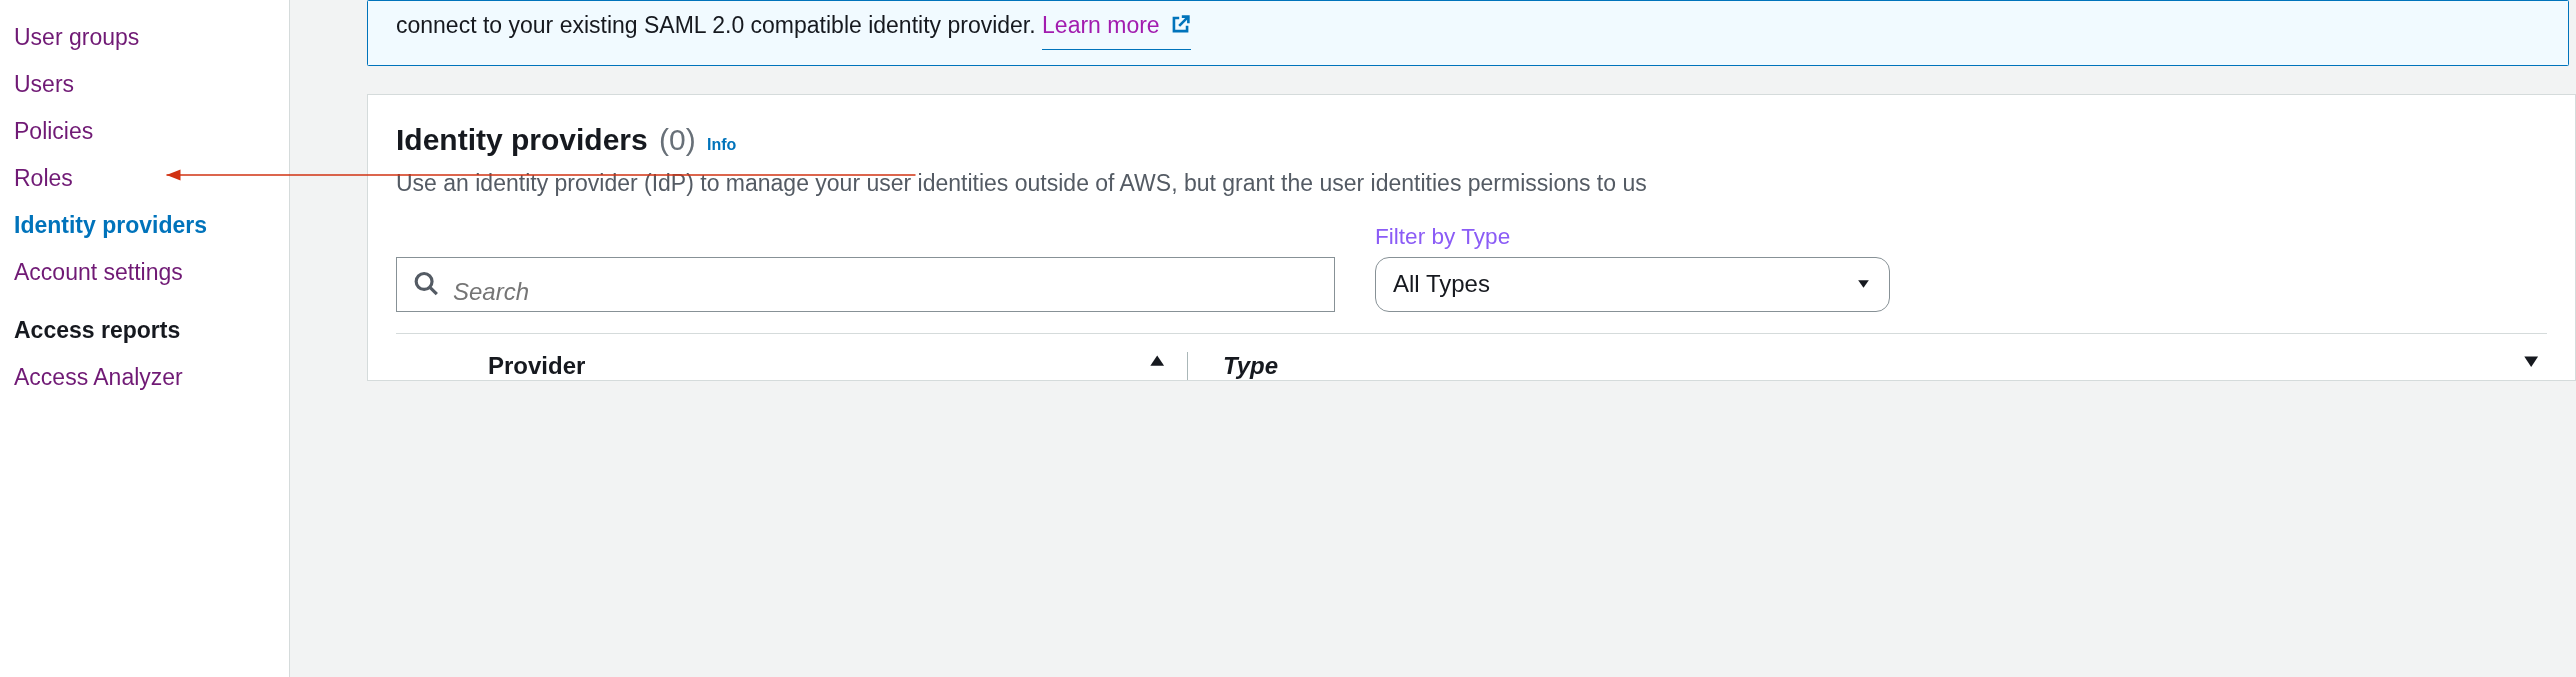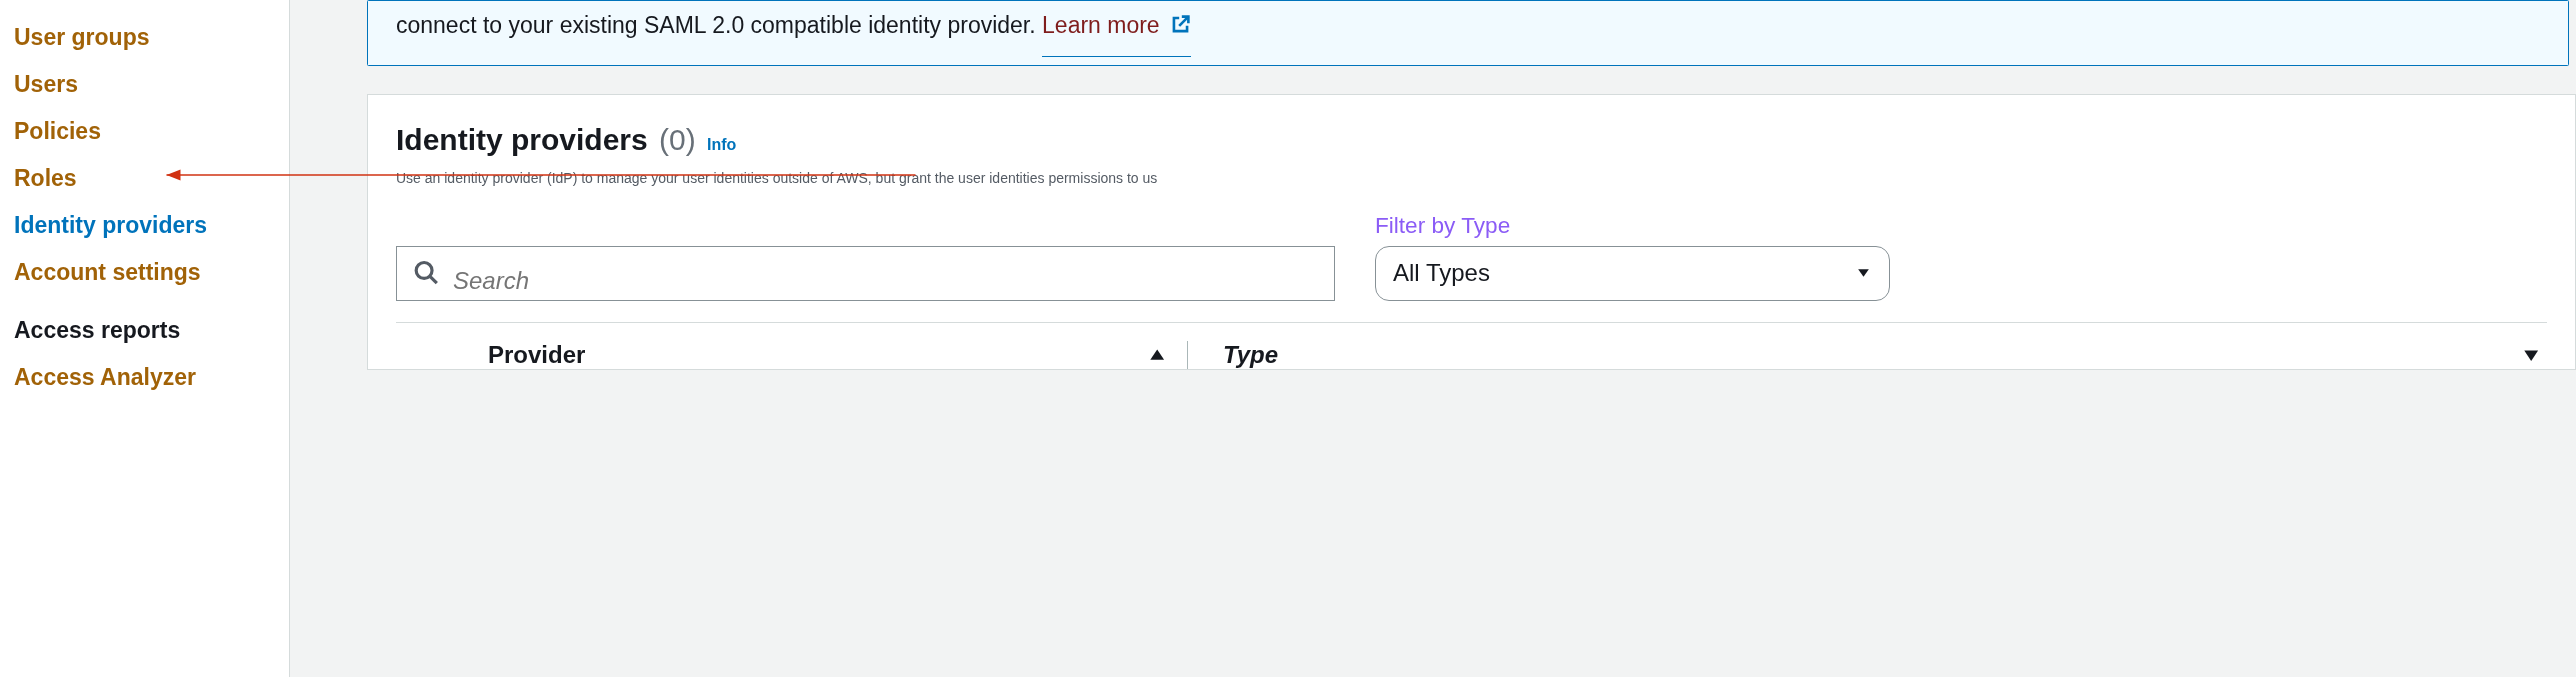--- a/index.html
+++ b/index.html
@@ -17,24 +17,24 @@
     }
     .sidebar {
       width: 290px;
       background: #ffffff;
       padding: 14px 0 0 14px;
       border-right: 0.7px solid #d5dbdb;
       flex-shrink: 0;
     }
     .sidebar-item {
       font-size: 23px;
-      color: #a16207;
+      color: #701a75;
       padding: 10px 0;
       cursor: pointer;
-      font-weight: 700;
+      font-weight: 400;
     }
     .sidebar-item.active {
       color: #0073bb;
       font-weight: 700;
     }
     .sidebar-section-title {
       font-size: 23px;
       font-weight: 700;
       color: #16191f;
       padding: 21px 0 10px 0;
@@ -49,24 +49,24 @@
       background: #f1faff;
       border: 0.7px solid #0073bb;
       border-radius: 1.4px;
       padding: 7px 28px 21px 28px;
       margin: 0 7px 28px 35px;
       font-size: 23px;
       color: #16191f;
       line-height: 1.5;
     }
     .info-box a {
-      color: #7f1d1d;
+      color: #a21caf;
       text-decoration: none;
       border-bottom: 0.7px solid #0073bb;
-      padding-bottom: 18px;
+      padding-bottom: 11px;
     }
     .external-icon {
       display: inline-block;
       vertical-align: middle;
       margin-left: 4.2px;
     }
     .panel {
       background: #ffffff;
       border: 0.7px solid #d5dbdb;
       margin-left: 35px;
@@ -88,21 +88,21 @@
       font-weight: 400;
       color: #687078;
     }
     .info-link {
       font-size: 16px;
       font-weight: 700;
       color: #0073bb;
       cursor: pointer;
     }
     .panel-desc {
-      font-size: 14px;
+      font-size: 23px;
       color: #545b64;
       margin-bottom: 27px;
     }
     .controls-row {
       display: flex;
       align-items: flex-end;
       gap: 40px;
       margin-bottom: 21px;
     }
     .search-wrapper {
@@ -152,21 +152,20 @@
     .table-header {
       display: flex;
       border-top: 0.7px solid #d5dbdb;
       padding-top: 18.4px;
     }
     .th {
       font-size: 24px;
       font-weight: 700;
       color: #16191f;
       display: flex;
-      align-items: center;
       gap: 11.3px;
     }
     .th-provider {
       width: 791px;
       padding-left: 92px;
       justify-content: space-between;
       padding-right: 21px;
     }
     .th-type {
       border-left: 1.4px solid #aab7b8;

